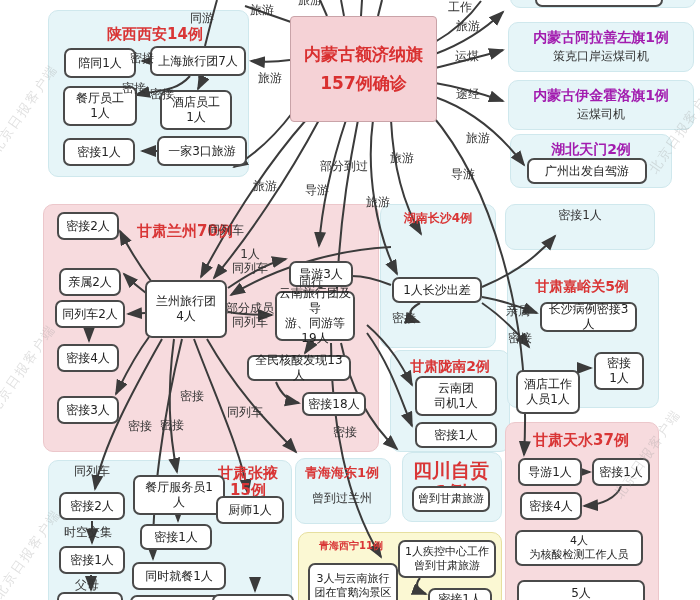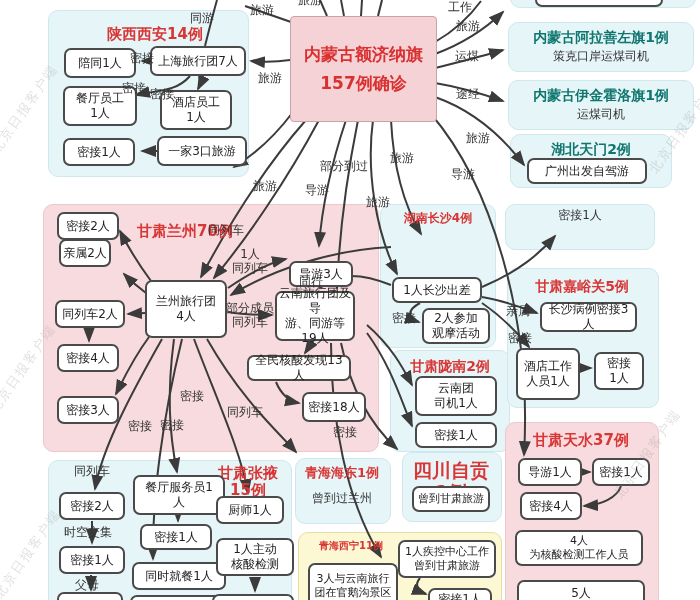--- a/index.html
+++ b/index.html
@@ -6,21 +6,21 @@
   .stage{position:relative;width:700px;height:600px;background:#fff;overflow:hidden;
          font-family:"DejaVu Sans","Liberation Sans",sans-serif;}
   .region{position:absolute;border-radius:10px;z-index:1;}
   .region.pink{background:#f7dbde;border:1px solid #ecc7cb;}
   .region.blue{background:#e6f5f8;border:1px solid #cfe8ed;}
   .region.yellow{background:#fbf8d3;border:1px solid #e6df9f;}
   .rtitle{position:absolute;color:#d93636;font-weight:bold;white-space:pre-line;
           text-align:center;line-height:1.15;font-size:15px;z-index:3;}
   .ibox{position:absolute;background:#e6f5f8;border:1px solid #cfe8ed;border-radius:10px;
         text-align:center;z-index:1;box-sizing:border-box;}
-  .ibox .t{color:#0f766e;font-weight:bold;font-size:14px;margin-top:6px;line-height:1.2;}
+  .ibox .t{color:#a21caf;font-weight:bold;font-size:14px;margin-top:6px;line-height:1.2;}
   .ibox .s{color:#333;font-size:12px;margin-top:3px;line-height:1.2;}
   .node{position:absolute;background:#fff;border:2px solid #4a4a4a;border-radius:7px;
         display:flex;align-items:center;justify-content:center;text-align:center;
         font-size:12px;color:#222;white-space:pre-line;line-height:1.25;
         padding:1px 2px;box-sizing:border-box;z-index:3;}
   .center-node{position:absolute;background:#f5d2d6;border:1px solid #c9a3a8;border-radius:4px;
         display:flex;align-items:center;justify-content:center;text-align:center;
         font-weight:bold;color:#d93030;font-size:17px;white-space:pre-line;
         line-height:1.7;z-index:3;}
   svg.edges{position:absolute;left:0;top:0;z-index:2;}
@@ -138,60 +138,56 @@
   <div class="ibox" style="left:510px;top:134px;width:162px;height:54px">
     <div class="t">湖北天门2例</div>
   </div>
   <div class="node" style="left:527px;top:158px;width:120px;height:26px">广州出发自驾游</div>
   <div class="ibox" style="left:505px;top:204px;width:150px;height:46px">
     <div class="s">密接1人</div>
   </div>
 
   <div class="rtitle" style="left:522px;top:278px;width:120px;font-size:14px">甘肃嘉峪关5例</div>
   <div class="node" style="left:540px;top:302px;width:97px;height:30px">长沙病例密接3人</div>
-  <div class="node" style="left:516px;top:348px;width:64px;height:52px">酒店工作
+  <div class="node" style="left:516px;top:370px;width:64px;height:44px">酒店工作
 人员1人</div>
   <div class="node" style="left:594px;top:352px;width:50px;height:38px">密接
 1人</div>
 
   <div class="rtitle" style="left:130px;top:223px;width:110px">甘肃兰州70例</div>
   <div class="node" style="left:57px;top:212px;width:62px;height:28px">密接2人</div>
-  <div class="node" style="left:59px;top:239px;width:52px;height:28px">亲属2人</div>
+  <div class="node" style="left:59px;top:268px;width:62px;height:28px">亲属2人</div>
   <div class="node" style="left:55px;top:300px;width:70px;height:28px">同列车2人</div>
   <div class="node" style="left:57px;top:344px;width:62px;height:28px">密接4人</div>
   <div class="node" style="left:57px;top:396px;width:62px;height:28px">密接3人</div>
   <div class="node" style="left:145px;top:280px;width:82px;height:58px">兰州旅行团
 4人</div>
   <div class="node" style="left:289px;top:261px;width:64px;height:26px">导游3人</div>
   <div class="node" style="left:275px;top:291px;width:80px;height:50px">云南旅行团及导
 游、同游等19人</div>
   <div class="node" style="left:247px;top:355px;width:104px;height:26px">全民核酸发现13人</div>
-  <div class="node" style="left:302px;top:392px;width:64px;height:30px">密接18人</div>
+  <div class="node" style="left:302px;top:392px;width:64px;height:24px">密接18人</div>
 
   <div class="rtitle" style="left:392px;top:212px;width:92px;font-size:12px">湖南长沙4例</div>
   <div class="node" style="left:392px;top:277px;width:90px;height:26px">1人长沙出差</div>
-  <div class="node" style="left:422px;top:308px;width:68px;height:36px">2人参加
-观摩活动</div>
 
   <div class="rtitle" style="left:404px;top:358px;width:92px;font-size:14px">甘肃陇南2例</div>
   <div class="node" style="left:415px;top:376px;width:82px;height:40px">云南团
 司机1人</div>
   <div class="node" style="left:415px;top:422px;width:82px;height:26px">密接1人</div>
 
   <div class="rtitle" style="left:208px;top:465px;width:80px">甘肃张掖
 15例</div>
   <div class="node" style="left:59px;top:492px;width:66px;height:28px">密接2人</div>
   <div class="node" style="left:59px;top:546px;width:66px;height:28px">密接1人</div>
   <div class="node" style="left:133px;top:475px;width:92px;height:40px">餐厅服务员1
 人</div>
   <div class="node" style="left:140px;top:524px;width:72px;height:26px">密接1人</div>
   <div class="node" style="left:132px;top:562px;width:94px;height:28px">同时就餐1人</div>
   <div class="node" style="left:216px;top:496px;width:68px;height:28px">厨师1人</div>
-  <div class="node" style="left:216px;top:538px;width:78px;height:38px">1人主动
-核酸检测</div>
   <div class="node" style="left:57px;top:592px;width:66px;height:20px"></div>
   <div class="node" style="left:130px;top:595px;width:96px;height:18px"></div>
   <div class="node" style="left:212px;top:594px;width:82px;height:18px"></div>
 
   <div class="rtitle" style="left:300px;top:466px;width:84px;font-size:13px">青海海东1例</div>
   <div class="elabel" style="left:312px;top:492px;width:60px">曾到过兰州</div>
   <div class="rtitle" style="left:408px;top:460px;width:86px;font-size:19px">四川自贡1例</div>
   <div class="node" style="left:412px;top:486px;width:78px;height:26px;font-size:11px">曾到甘肃旅游</div>
   <div class="rtitle" style="left:303px;top:540px;width:96px;font-size:10px">青海西宁11例</div>
   <div class="node" style="left:308px;top:563px;width:90px;height:45px;font-size:11px">3人与云南旅行

